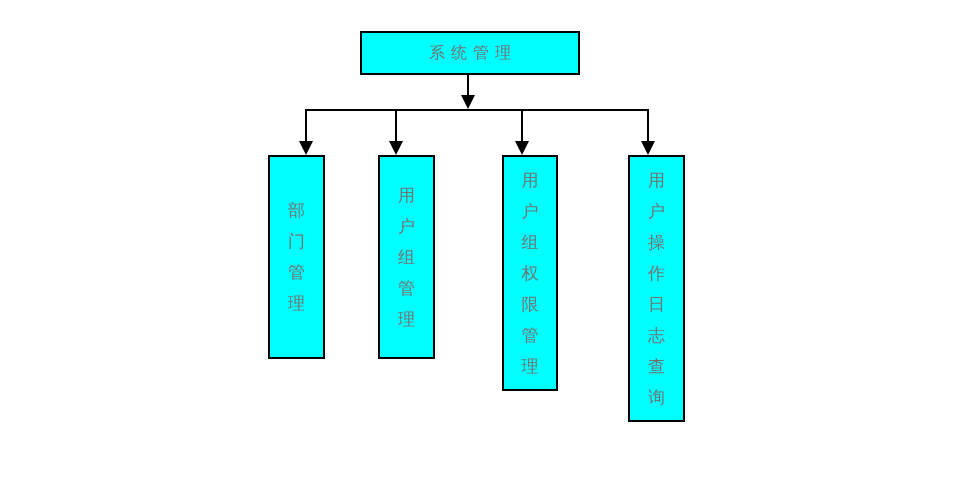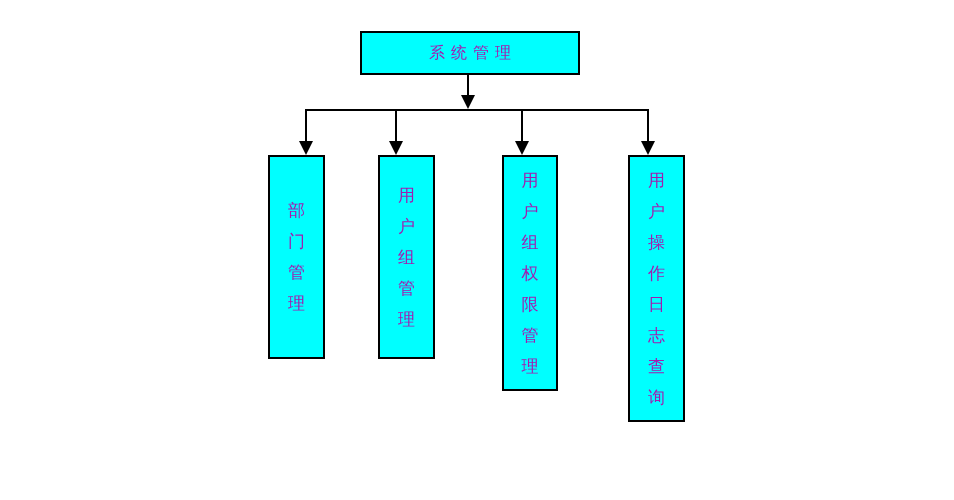--- a/index.html
+++ b/index.html
@@ -7,21 +7,21 @@
     padding: 0;
     background: #ffffff;
   }
   .canvas {
     position: relative;
     width: 954px;
     height: 500px;
     background: #ffffff;
     overflow: hidden;
     font-family: "Liberation Serif", "DejaVu Serif", serif;
-    color: #a21caf;
+    color: #737373;
     border-radius: 30px;
   }
   .node {
     position: absolute;
     background: #00ffff;
     border: 2px solid #000000;
     box-sizing: border-box;
     display: flex;
     align-items: center;
     justify-content: center;

